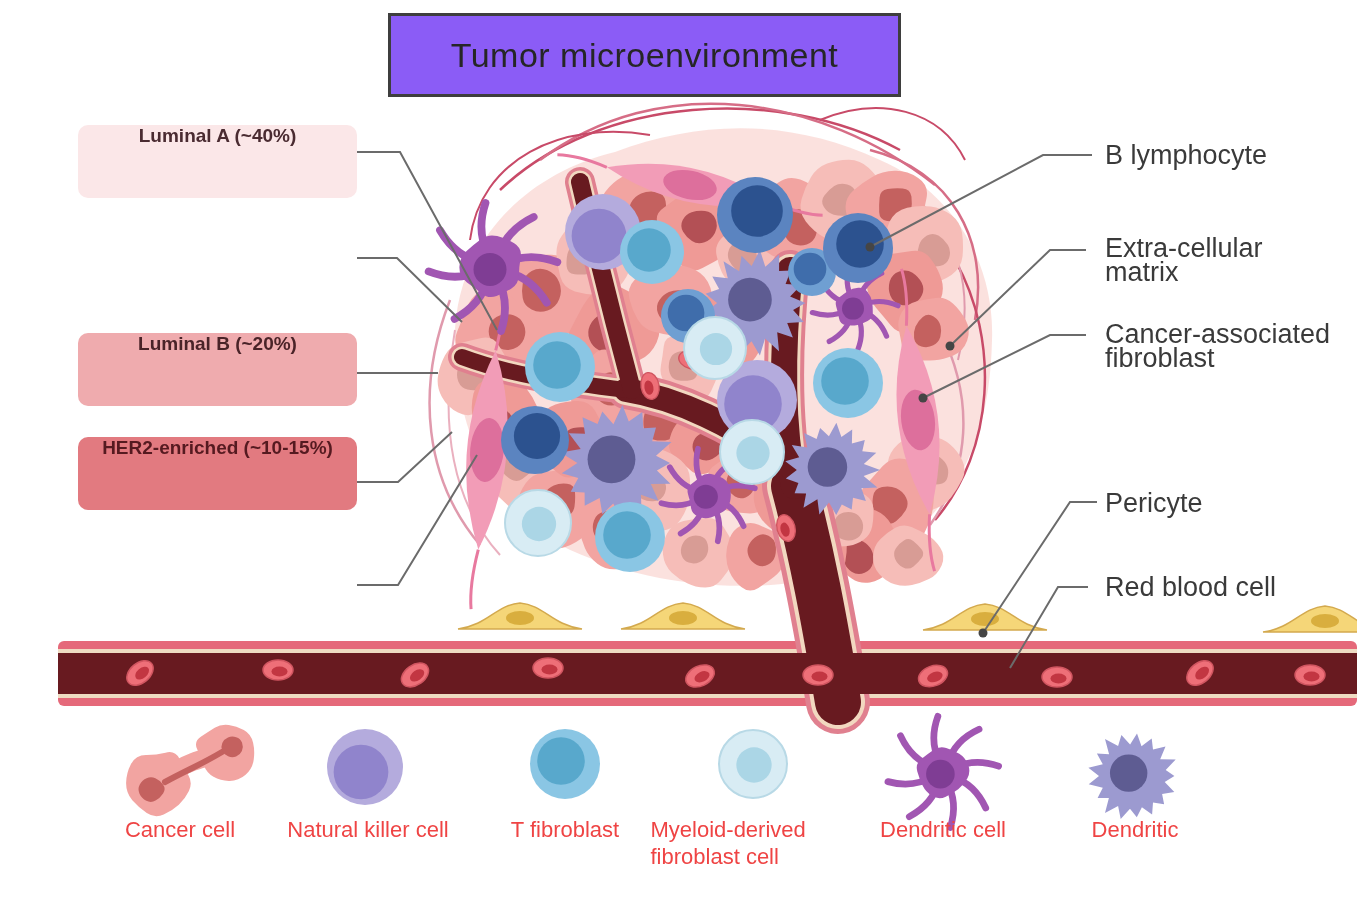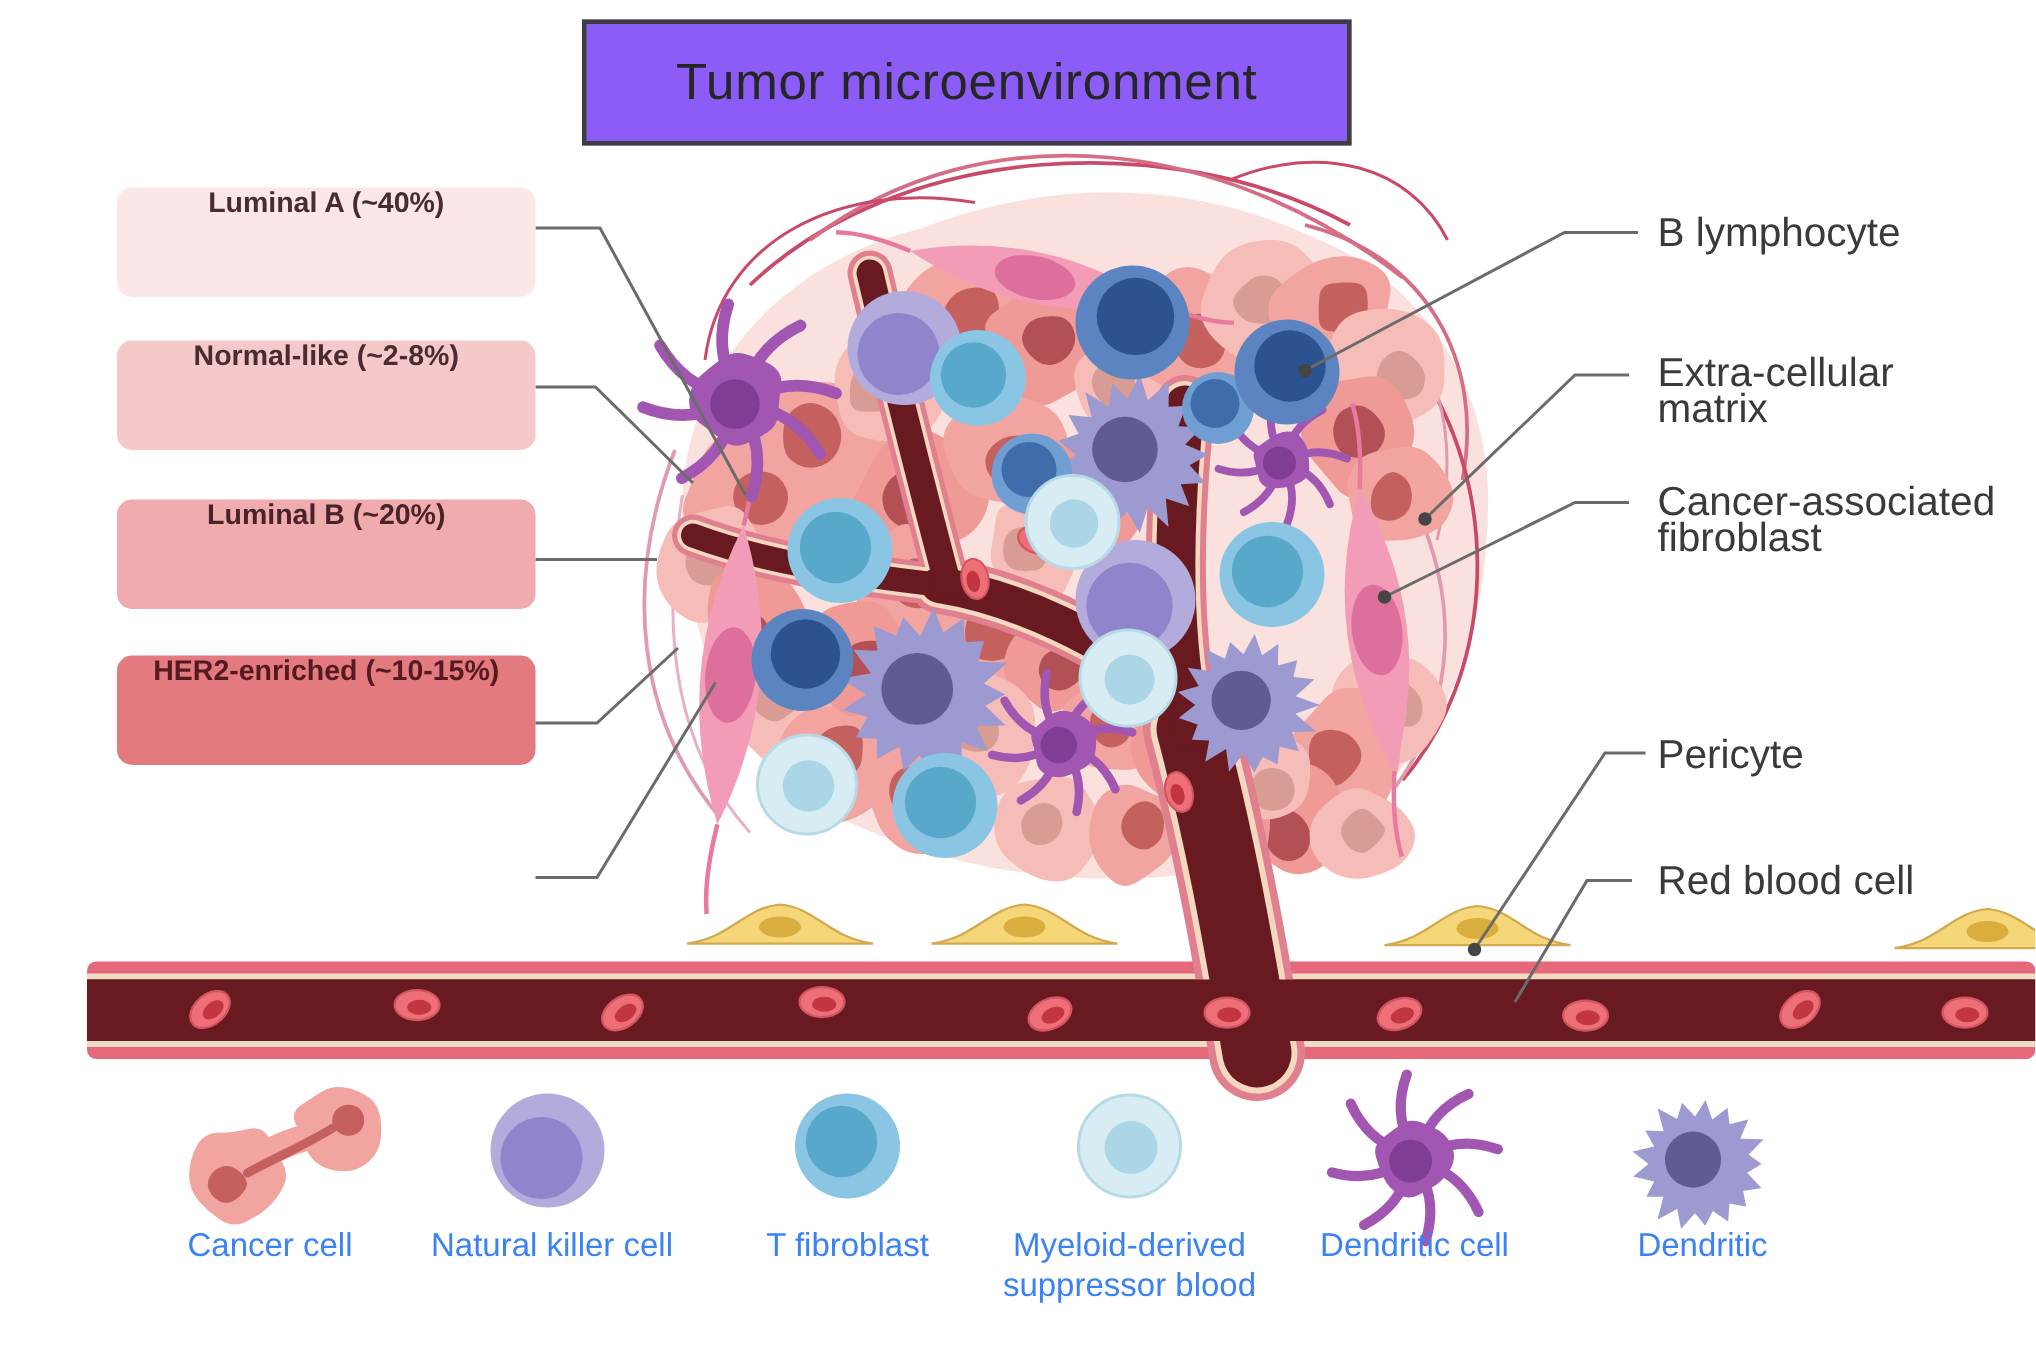--- a/index.html
+++ b/index.html
@@ -18,21 +18,21 @@
     position:absolute;left:78px;width:279px;height:73px;border-radius:10px;
     display:flex;align-items:flex-start;justify-content:center;
     font-size:19px;font-weight:bold;
   }
   .ann{
     position:absolute;left:1105px;font-size:27px;color:#3a3a3a;line-height:24px;
     white-space:pre-line;
   }
   .legend-label{
     position:absolute;top:816px;transform:translateX(-50%);
-    font-size:22px;color:#3b82f6;text-align:center;line-height:27px;
+    font-size:22px;color:#ef4444;text-align:left;line-height:27px;
   }
   .legend-label.wrap{width:205px;}
 </style>
 </head>
 <body>
 
 <div id="canvas">
 
   <svg id="art" width="1357" height="909" viewBox="0 0 1357 909">
 
@@ -368,37 +368,34 @@
     </g>
   </svg>
 
   <div class="title-box">
     <span>Tumor microenvironment</span>
   </div>
 
   <div class="subtype-box" style="top: 125px; background: rgb(251, 231, 232); color: rgb(74, 43, 49);">
     <span>Luminal A (~40%)</span>
   </div>
-  <div class="subtype-box" style="top: 227px; background: rgb(245, 201, 202); color: rgb(74, 43, 49);">
-    <span>Normal-like (~2-8%)</span>
-  </div>
   <div class="subtype-box" style="top: 333px; background: rgb(239, 171, 174); color: rgb(74, 35, 40);">
     <span>Luminal B (~20%)</span>
   </div>
   <div class="subtype-box" style="top: 437px; background: rgb(226, 122, 128); color: rgb(85, 26, 32);">
     <span>HER2-enriched (~10-15%)</span>
   </div>
 
   <div class="ann" style="top:143px">B lymphocyte</div>
   <div class="ann" style="top:236px">Extra-cellular
 matrix</div>
   <div class="ann" style="top:322px">Cancer-associated
 fibroblast</div>
   <div class="ann" style="top:491px">Pericyte</div>
   <div class="ann" style="top:575px">Red blood cell</div>
 
   <div class="legend-label" style="left:180px">Cancer cell</div>
   <div class="legend-label" style="left:368px">Natural killer cell</div>
   <div class="legend-label" style="left:565px">T fibroblast</div>
-  <div class="legend-label wrap" style="left:753px">Myeloid-derived suppressor blood</div>
+  <div class="legend-label wrap" style="left:753px">Myeloid-derived fibroblast cell</div>
   <div class="legend-label" style="left:943px">Dendritic cell</div>
   <div class="legend-label" style="left:1135px">Dendritic</div>
 </div>
 
 </body></html>

